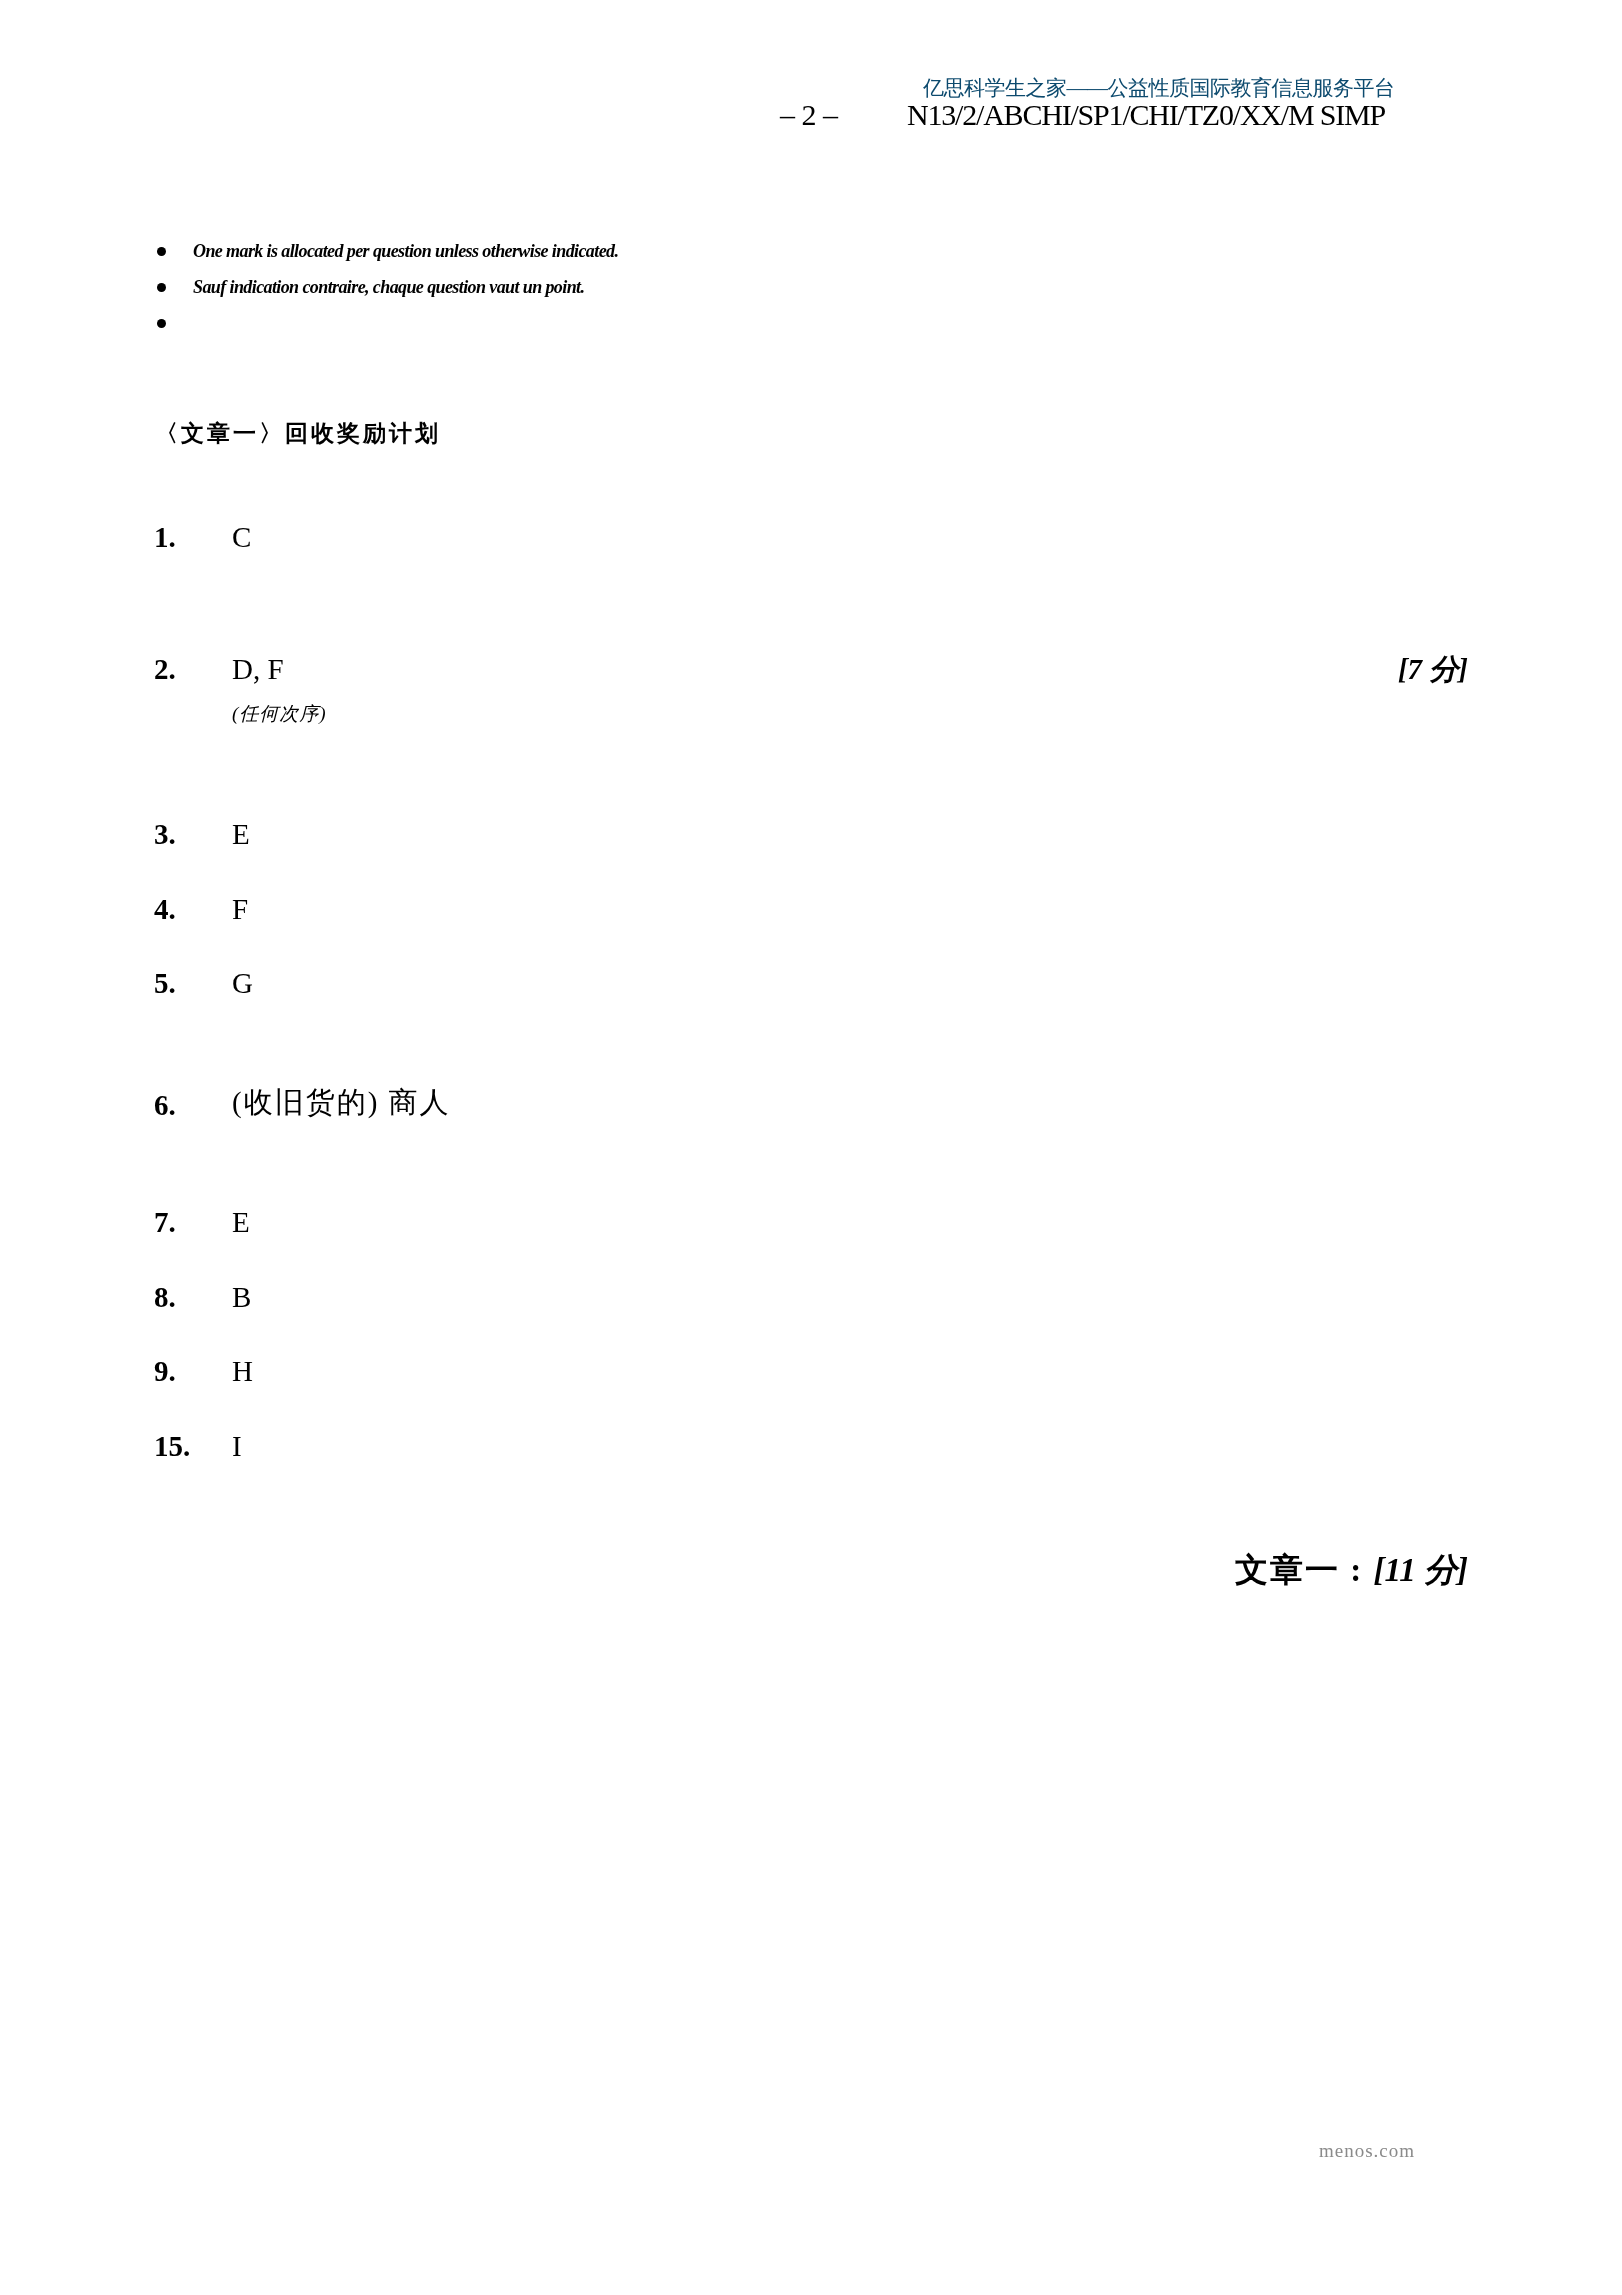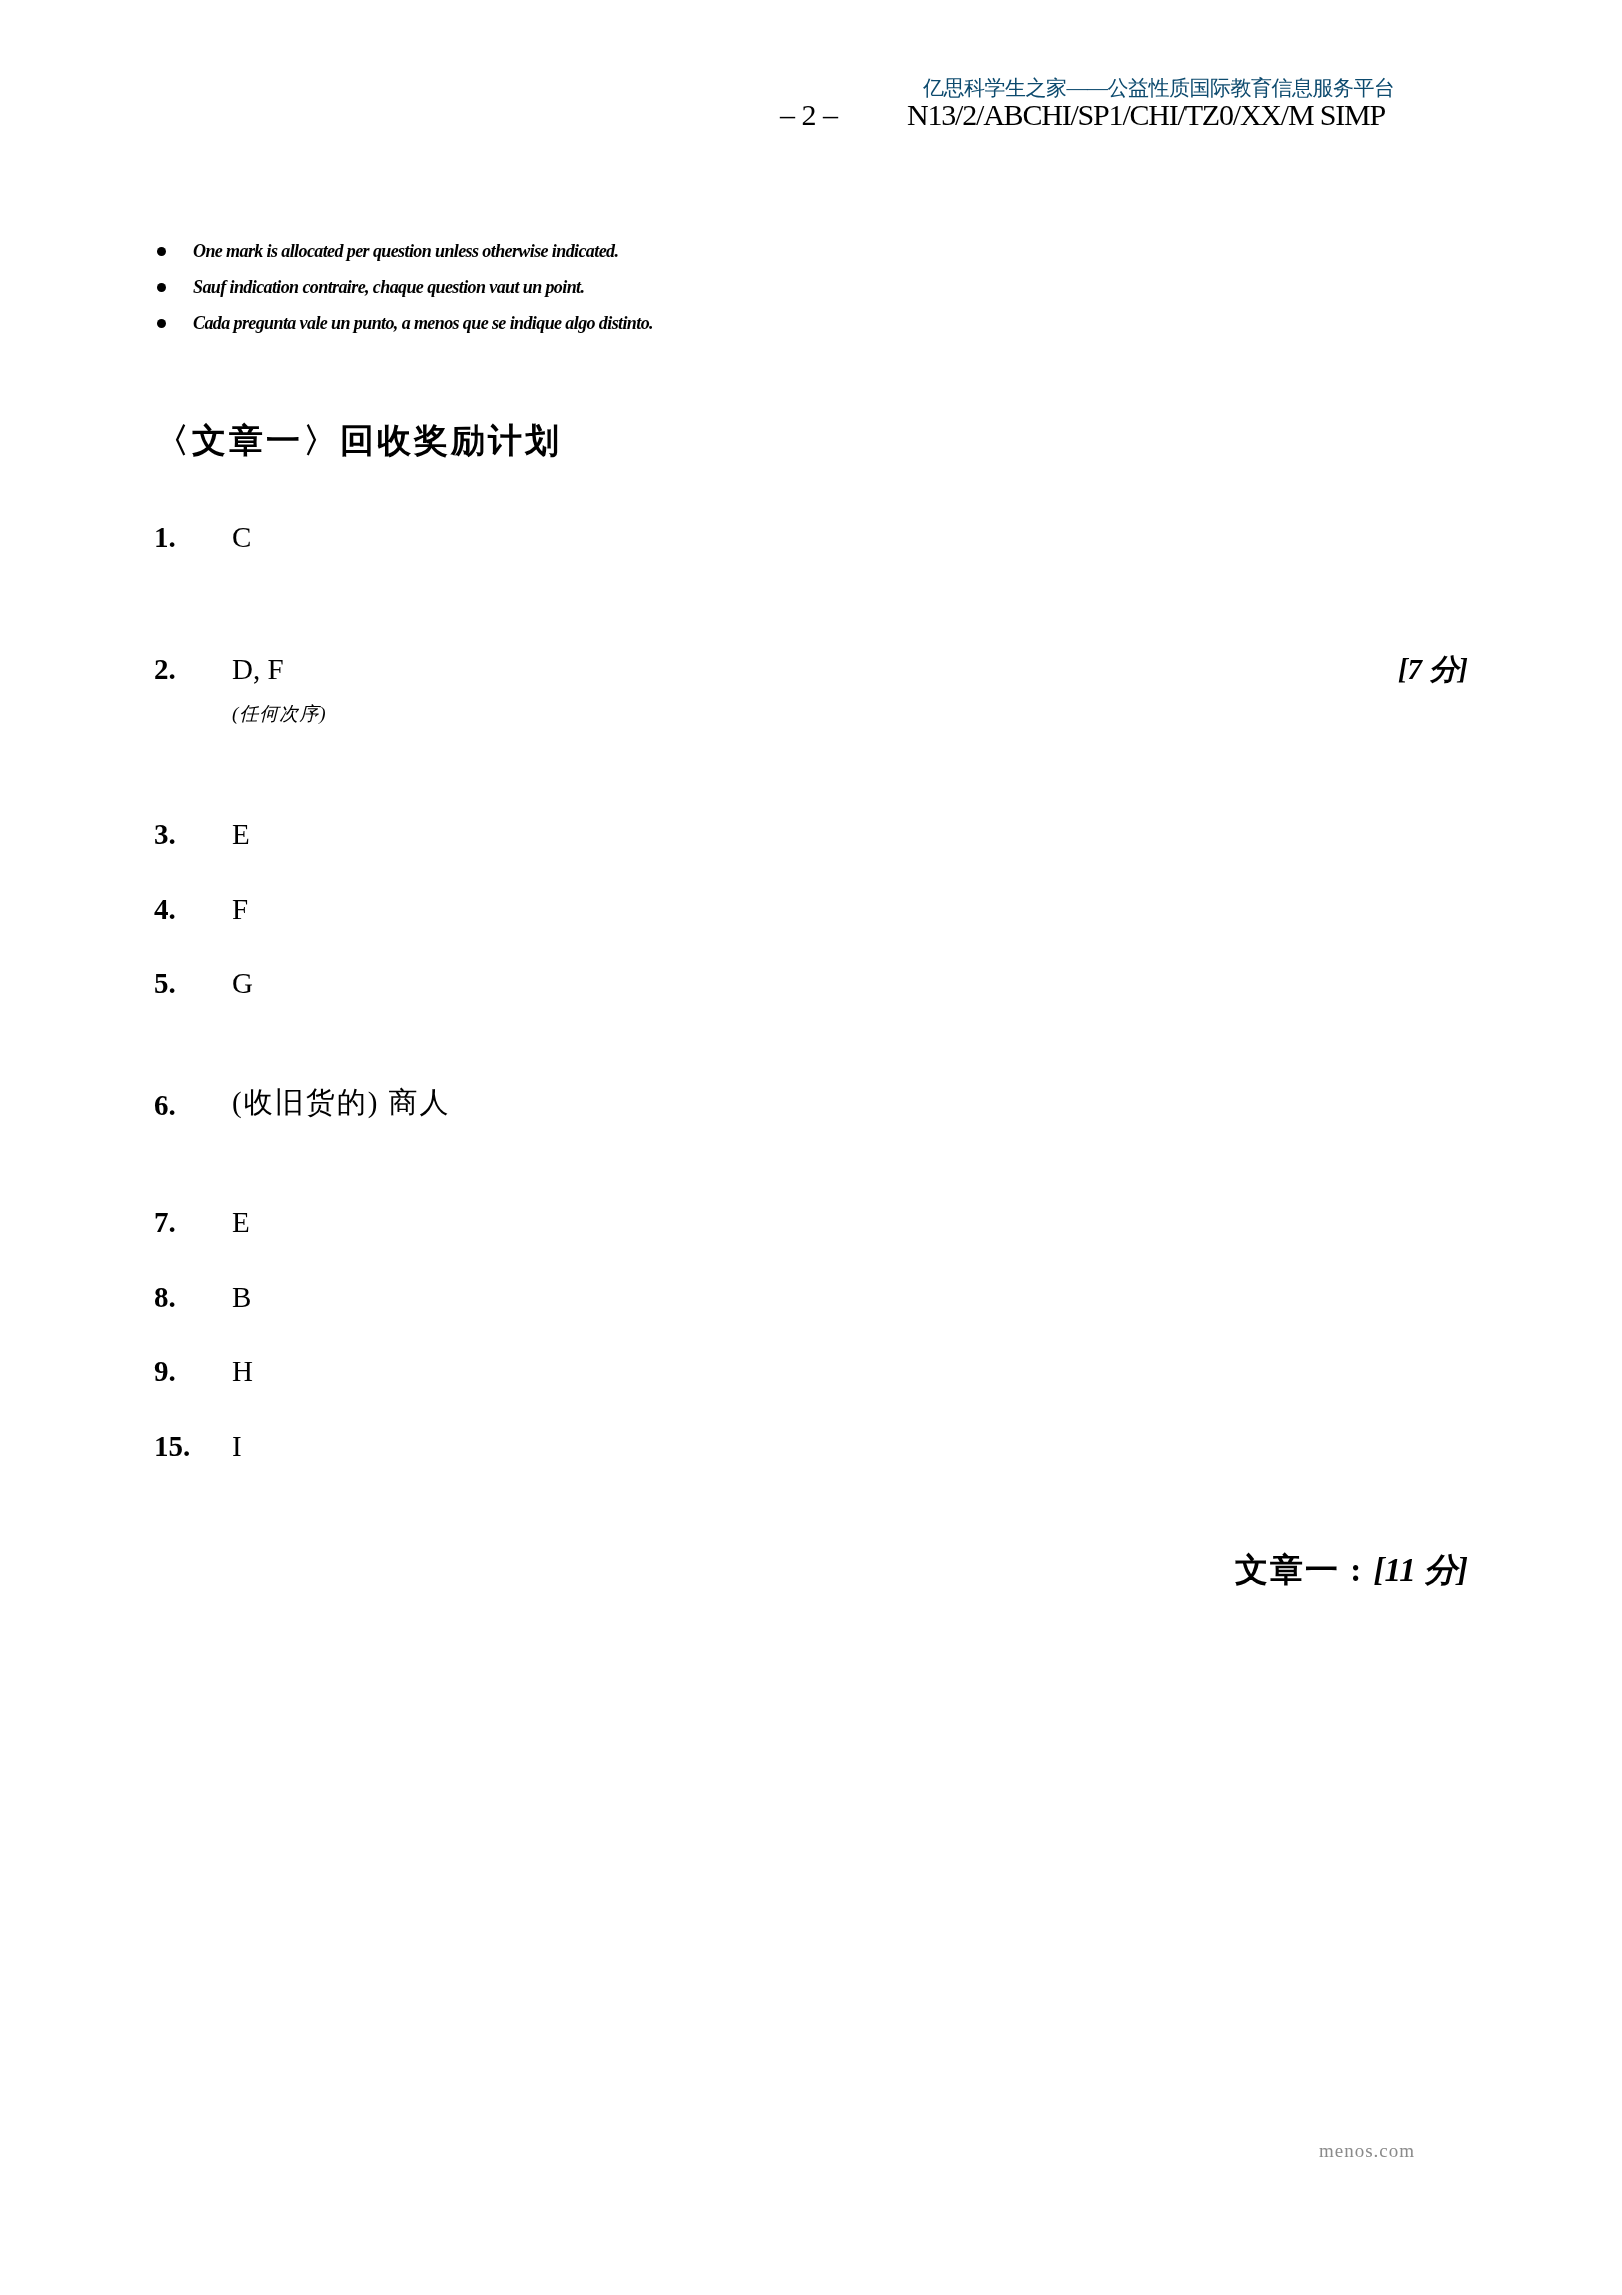--- a/index.html
+++ b/index.html
@@ -55,21 +55,21 @@
       position: absolute;
       left: 0; top: 14px;
       width: 9px; height: 9px;
       border-radius: 50%;
       background: #000;
     }
 
     
     .section-title {
       left: 155px; top: 418px;
-      font-size: 34px;
+      font-size: 23px;
       font-weight: bold;
       letter-spacing: 3px;
       font-family: "DejaVu Serif", "Liberation Serif", serif;
     }
 
     
     .q-num {
       left: 154px;
       font-size: 29px;
       font-weight: bold;
@@ -120,21 +120,21 @@
 </head>
 <body>
 
 <div class="abs watermark">亿思科学生之家——公益性质国际教育信息服务平台</div>
 <div class="abs page-num">– 2 –</div>
 <div class="abs doc-code">N13/2/ABCHI/SP1/CHI/TZ0/XX/M SIMP</div>
 
 <ul class="abs bullets">
   <li><span class="dot"></span><span>One mark is allocated per question unless otherwise indicated.</span></li>
   <li><span class="dot"></span><span>Sauf indication contraire, chaque question vaut un point.</span></li>
-  <li><span class="dot"></span><span>Cada pregunta vale un punto, a menos que se indique algo distinto.</span></li>
+  <li><span class="dot"></span></li>
 </ul>
 
 <div class="abs section-title">〈文章一〉回收奖励计划</div>
 
 <div class="abs q-num" style="top:520px">1.</div>
 <div class="abs q-ans" style="top:520px">C</div>
 
 <div class="abs q-num" style="top:652px">2.</div>
 <div class="abs q-ans" style="top:652px">D, F</div>
 <div class="abs q-sub" style="top:697px">(任何次序)</div>

